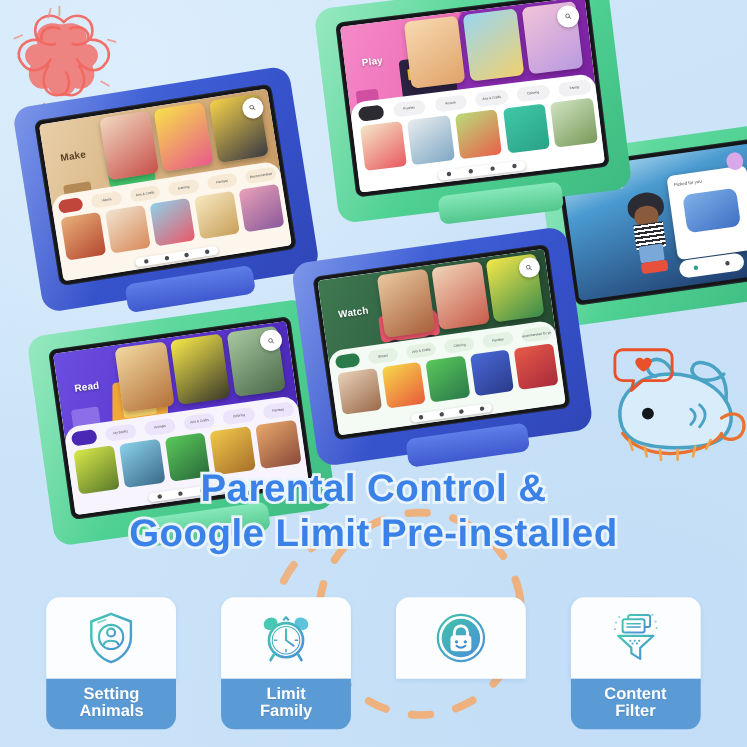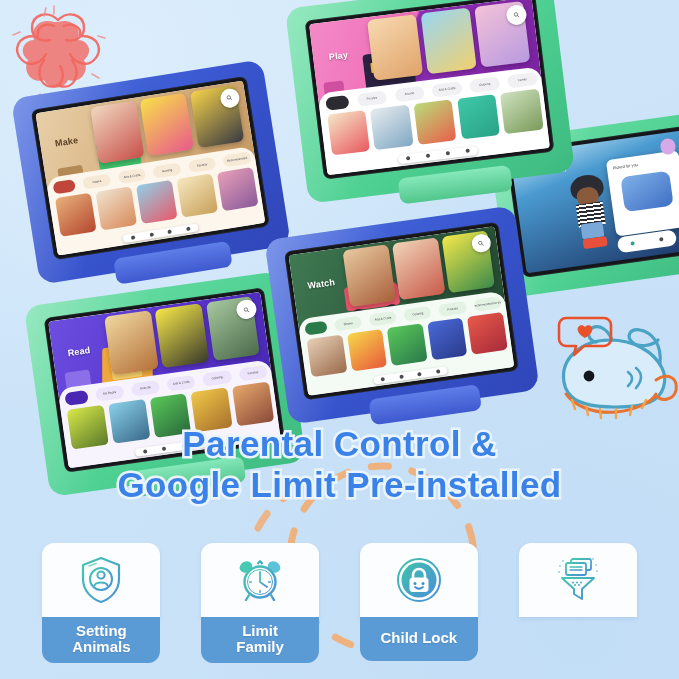--- a/index.html
+++ b/index.html
@@ -461,23 +461,20 @@
             </linearGradient>
           </defs>
         <circle cx="26" cy="26" r="21" fill="none" stroke="url(#g3)" stroke-width="2"></circle>
         <circle cx="26" cy="26" r="17.5" fill="url(#g3)"></circle>
         <path d="M20 24 v-3 a6 6 0 0 1 12 0 v3" fill="none" stroke="#fff" stroke-width="2.6" stroke-linecap="round"></path>
         <rect x="16.5" y="23.5" width="19" height="14.5" rx="3.5" fill="#fff"></rect>
         <circle cx="22" cy="29.5" r="1.5" fill="#3f8fd0"></circle>
         <circle cx="30" cy="29.5" r="1.5" fill="#3f8fd0"></circle>
         <path d="M22 33 q4 3.5 8 0" fill="none" stroke="#3f8fd0" stroke-width="1.8" stroke-linecap="round"></path>
       </svg>
-    </div>
-    <div class="fc-label">
-      <span>Child Lock</span>
     </div>
   </div>
 
   <div class="feature">
     <div class="fc-icon">
       <svg width="52" height="52" viewBox="0 0 52 52">
         <defs>
             <linearGradient id="g4" x1="0" y1="0" x2="1" y2="1">
           <stop offset="0" stop-color="#45c8b0"></stop>
               <stop offset="1" stop-color="#4a8fd8"></stop>
@@ -495,15 +492,19 @@
         <g fill="#9ad0e0">
           <circle cx="8" cy="12" r="1"></circle>
             <circle cx="7" cy="18" r="1"></circle>
             <circle cx="44" cy="11" r="1"></circle>
           <circle cx="45" cy="17" r="1"></circle>
             <circle cx="11" cy="7" r="1"></circle>
             <circle cx="41" cy="5" r="1"></circle>
         </g>
       </svg>
     </div>
+    <div class="fc-label">
+      <span><span>Content</span><br>
+      <span>Filter</span></span>
+    </div>
   </div>
 
 </div>
 
 </body></html>

